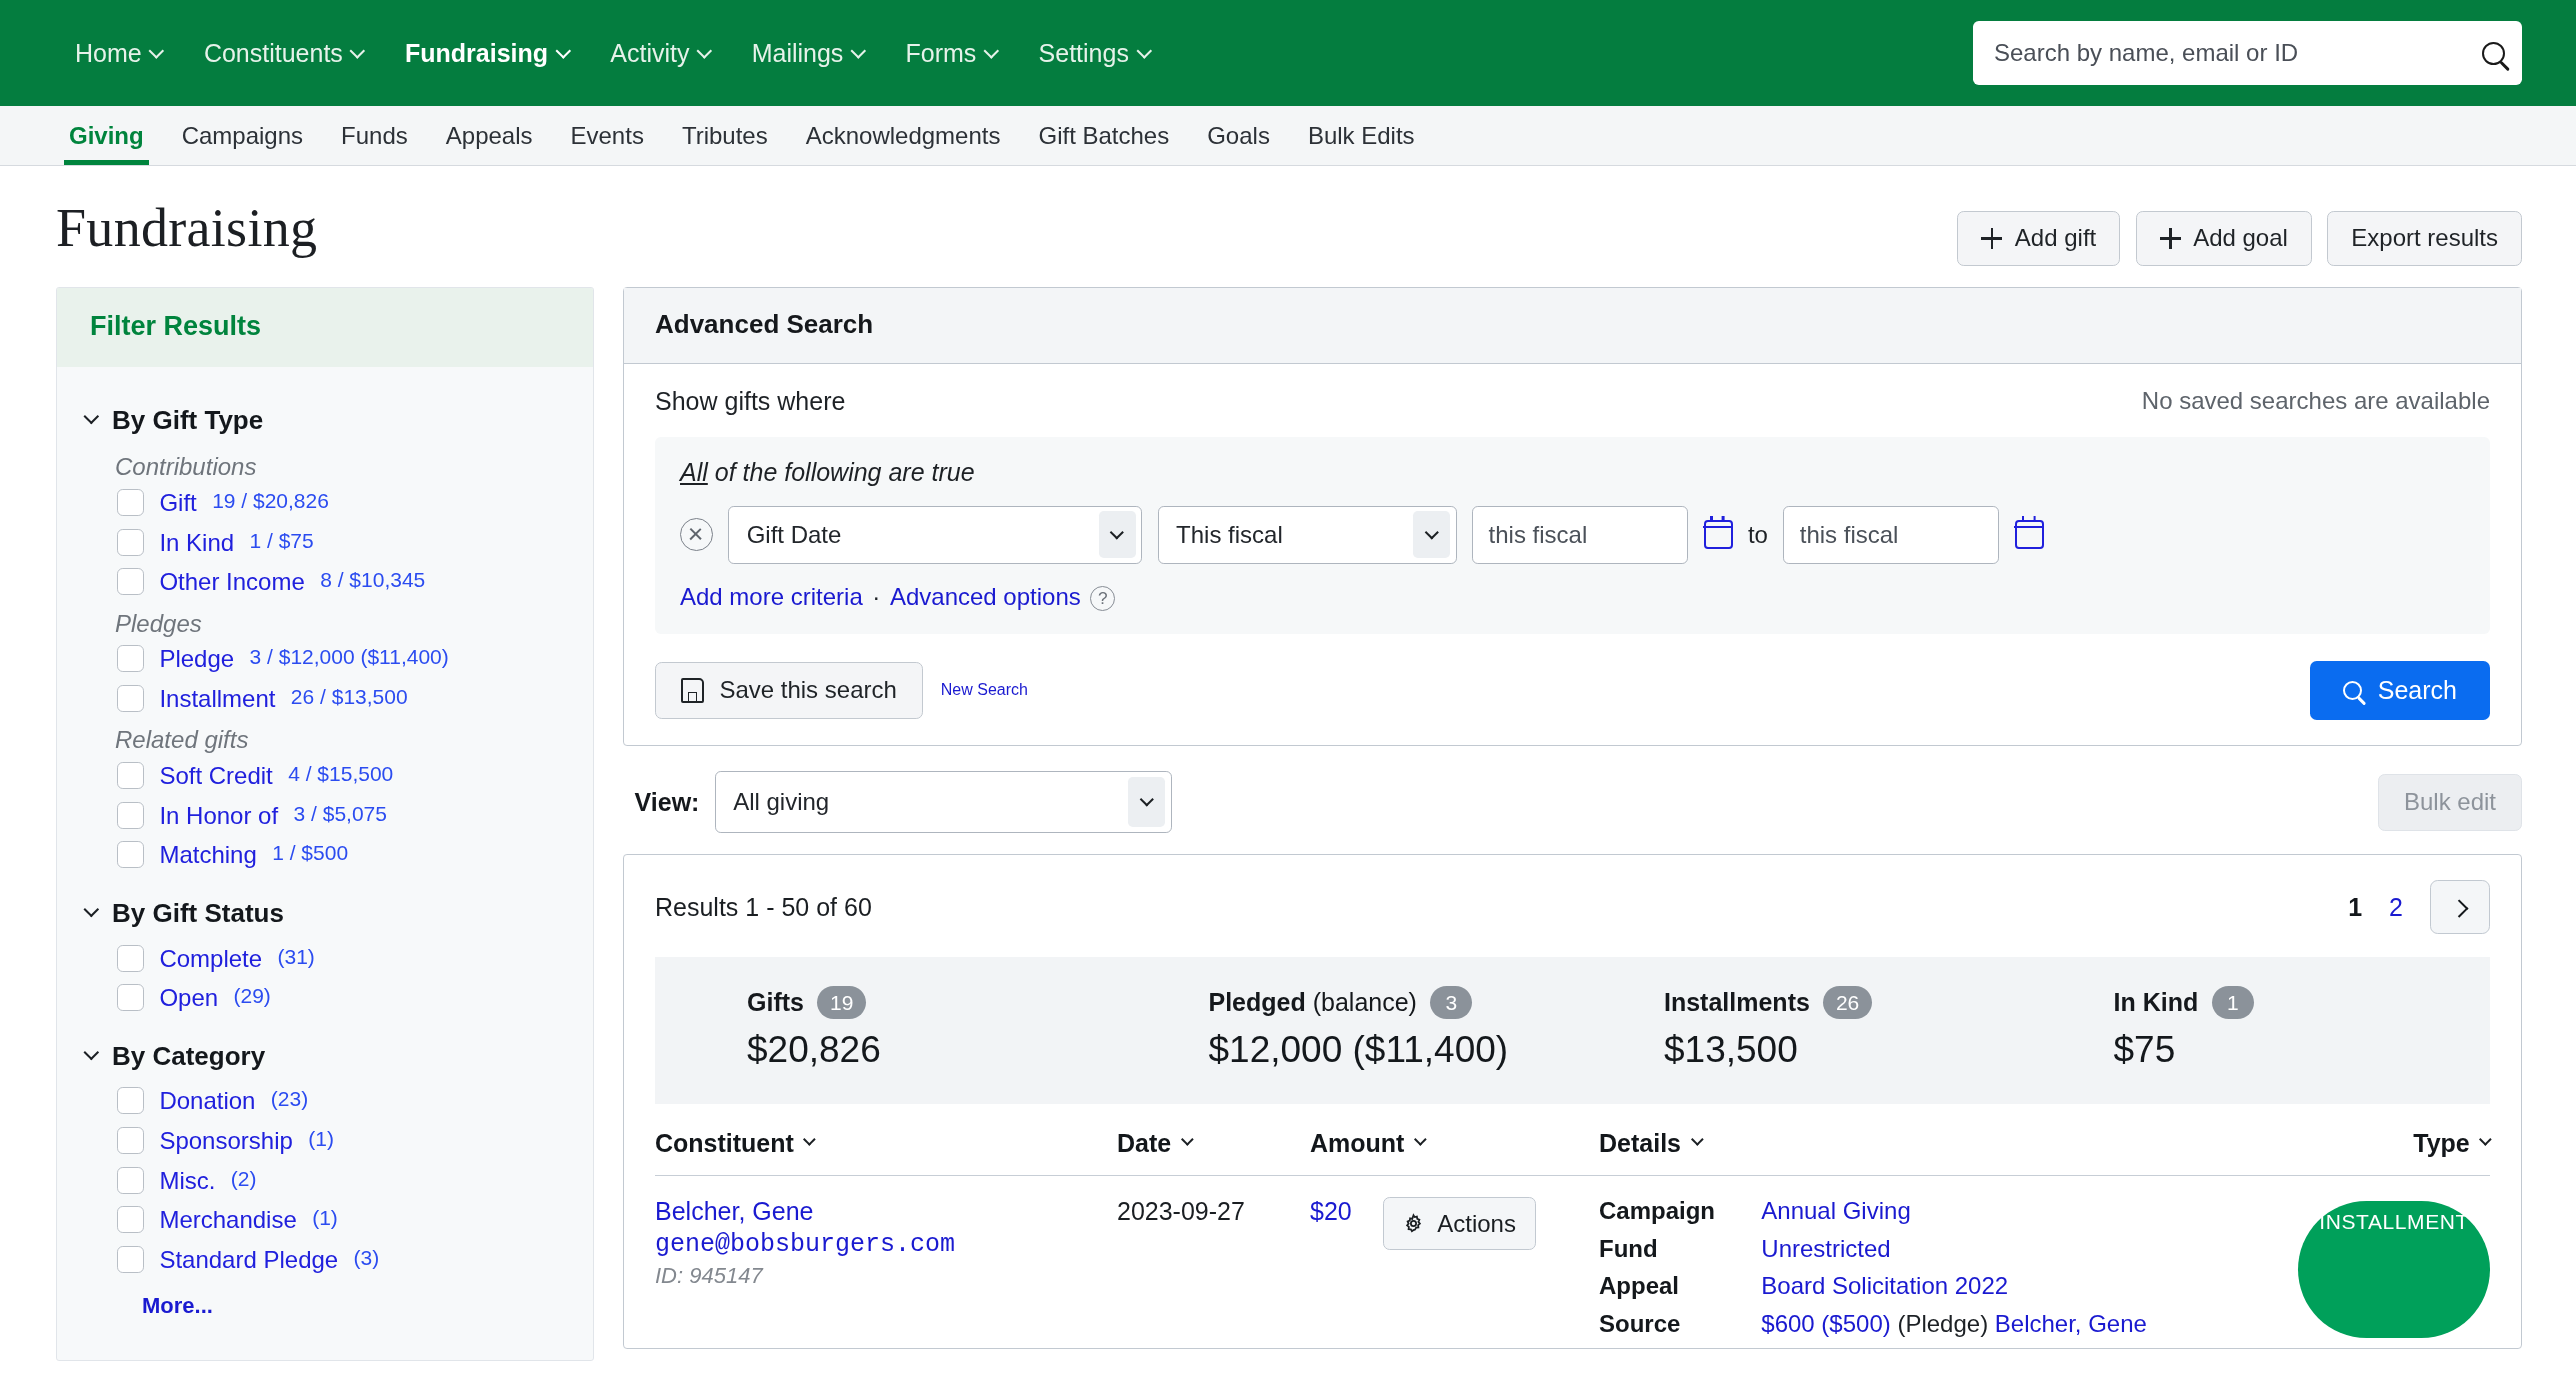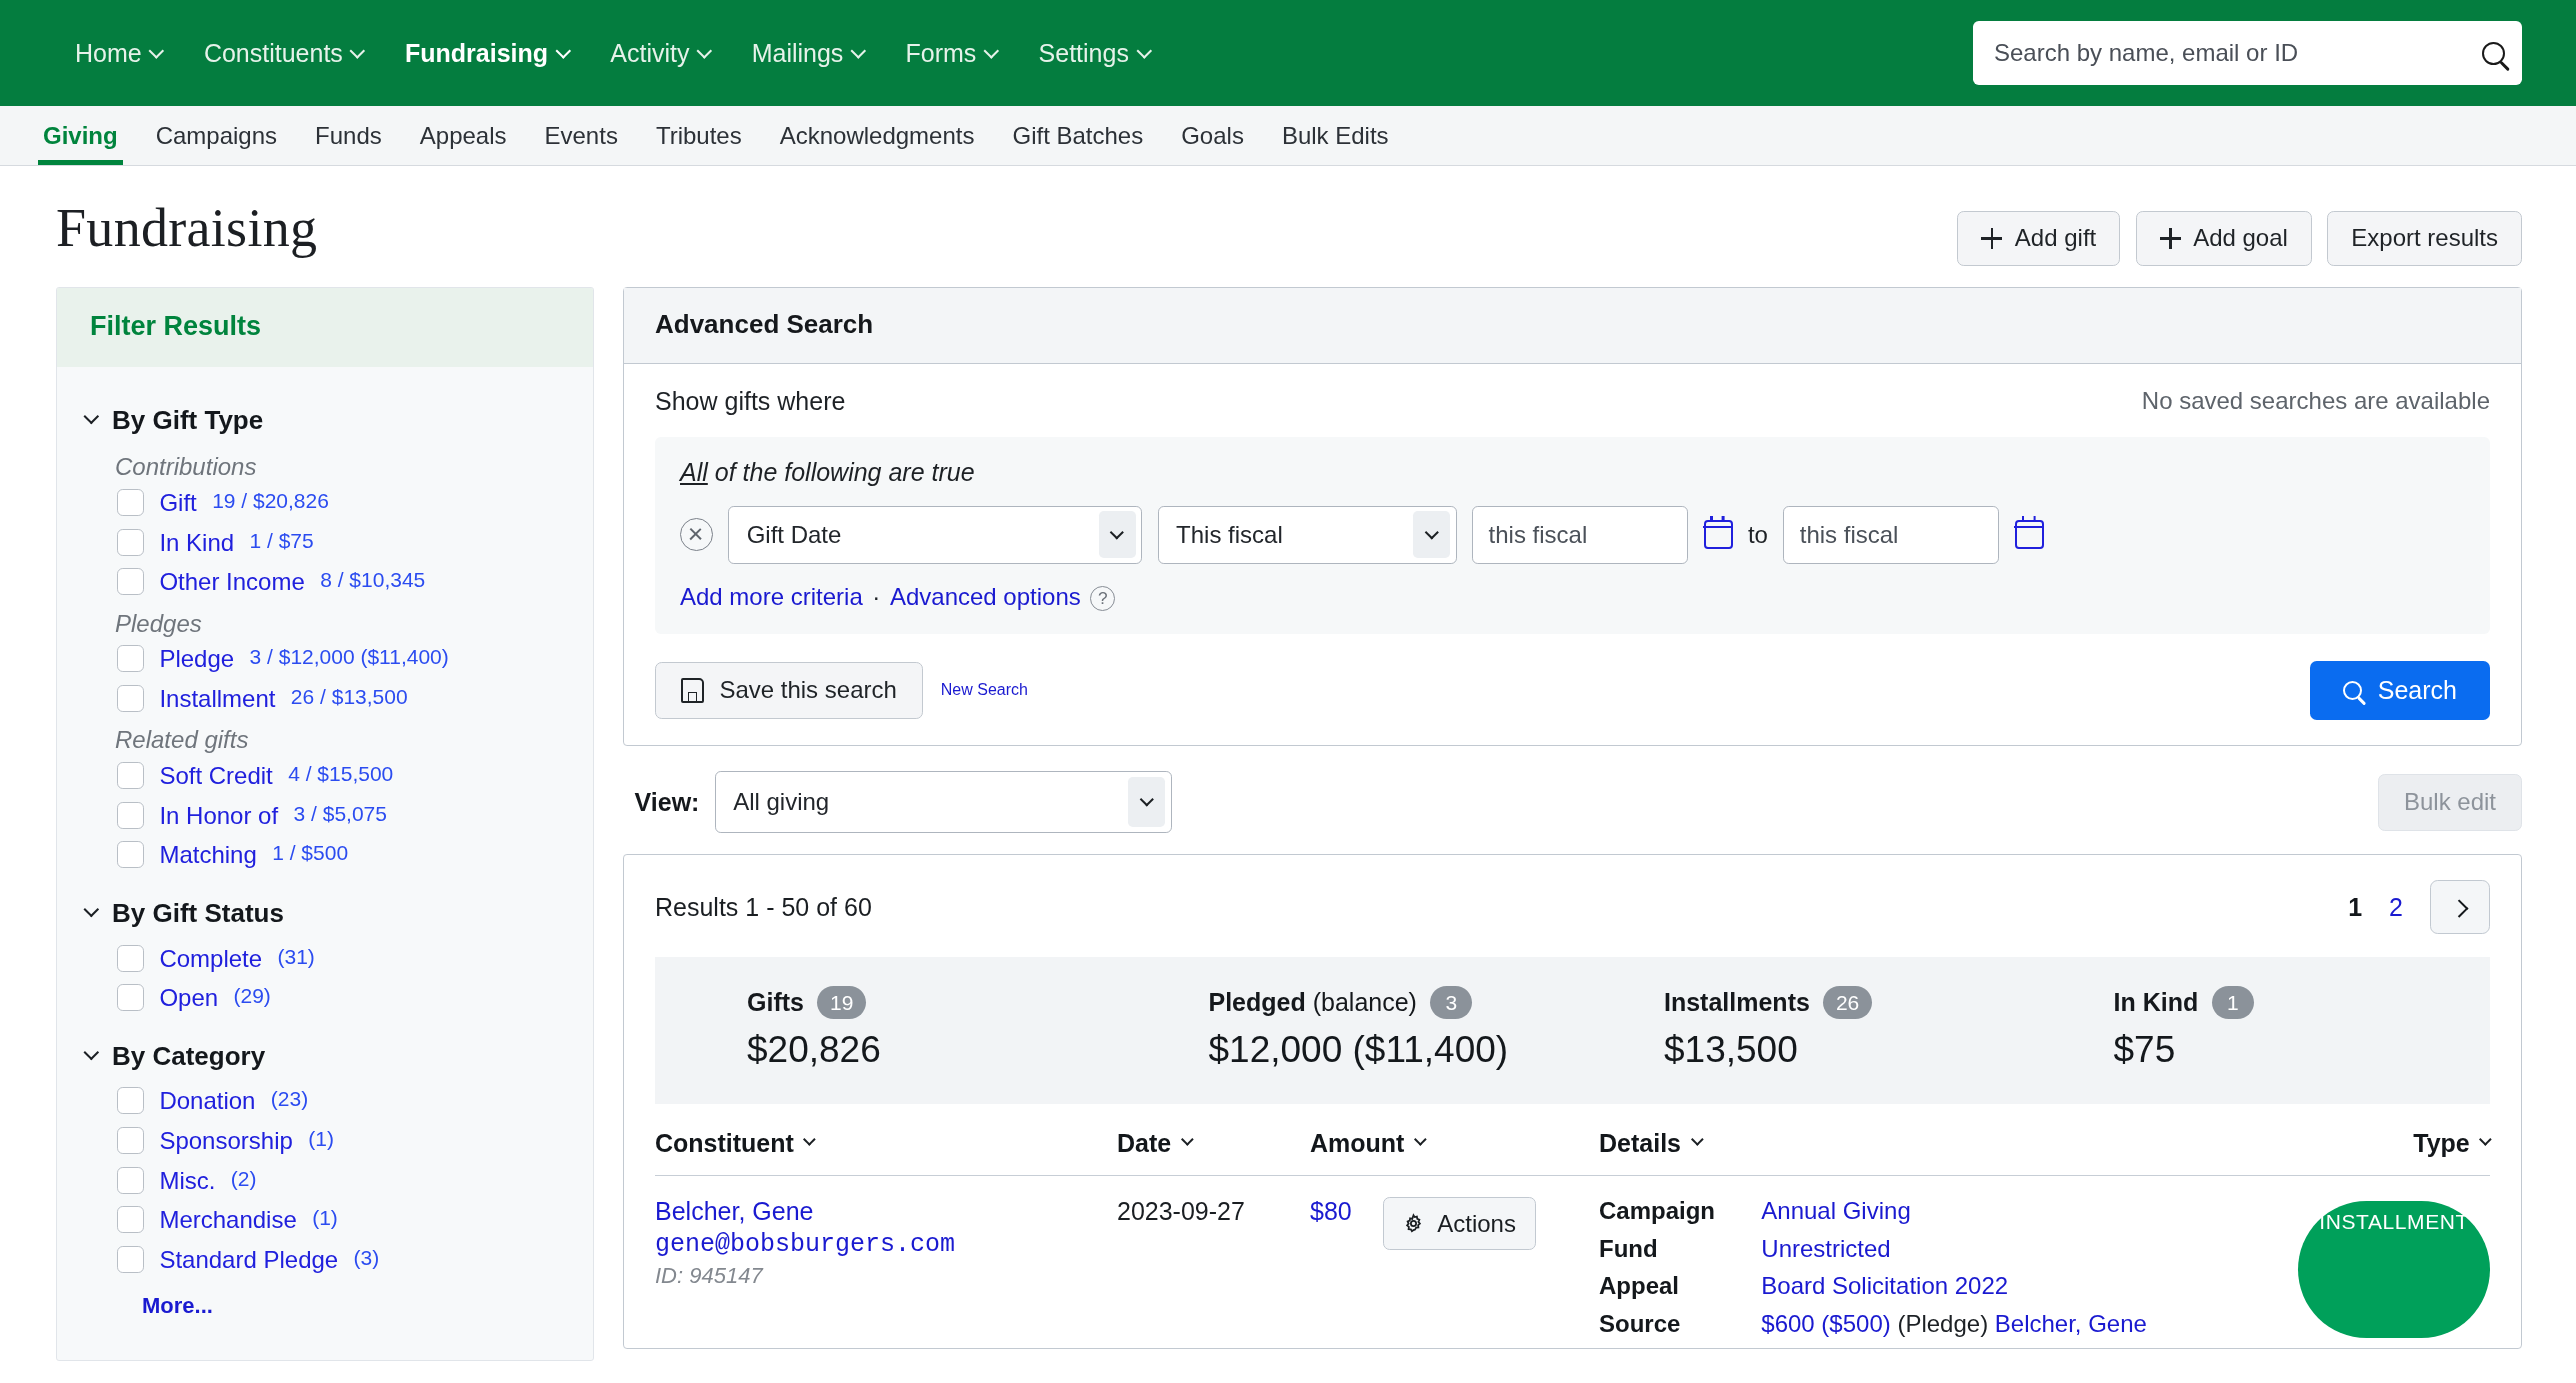--- a/index.html
+++ b/index.html
@@ -71,21 +71,21 @@
     border-radius: 1.9px;
   }
 
   
   .subnav {
     height: 60px;
     background: #f4f6f7;
     border-bottom: 1px solid #d6dadf;
     display: flex;
     align-items: stretch;
-    padding-left: 24px;
+    padding-left: 50px;
     gap: 0;
   }
   .subnav-item {
     display: flex; align-items: center;
     padding: 0 19px;
     font-size: 24px;
     color: #2c3137;
     cursor: pointer;
     position: relative;
     white-space: nowrap;
@@ -790,21 +790,21 @@
         </div>
 
         <div class="tbl-row">
           <div class="c-const cell-const">
             <span class="const-name">Belcher, Gene</span>
             <span class="const-email">gene@bobsburgers.com</span>
             <span class="const-id">ID: 945147</span>
           </div>
           <div class="c-date cell-date">2023-09-27</div>
           <div class="c-amt cell-amt">
-            <span class="amt-link">$80</span>
+            <span class="amt-link">$20</span>
             <span class="actions-btn">
               <span class="gear">
                 <svg width="21" height="21" viewBox="0 0 24 24" fill="none" stroke="#1a1e22" stroke-width="2">
                   <circle cx="12" cy="12" r="3"></circle>
                   <path d="M12 2.5l1.4 2.2 2.5-.6.4 2.6 2.4 1-1.1 2.4 1.7 2-2 1.7.3 2.6-2.6.2-1.2 2.3L12 19.5l-1.8 1.4-1.2-2.3-2.6-.2.3-2.6-2-1.7 1.7-2L5.3 9.7l2.4-1 .4-2.6 2.5.6z"></path>
                 </svg>
               </span>
               <span>Actions</span>
             </span>
           </div>

